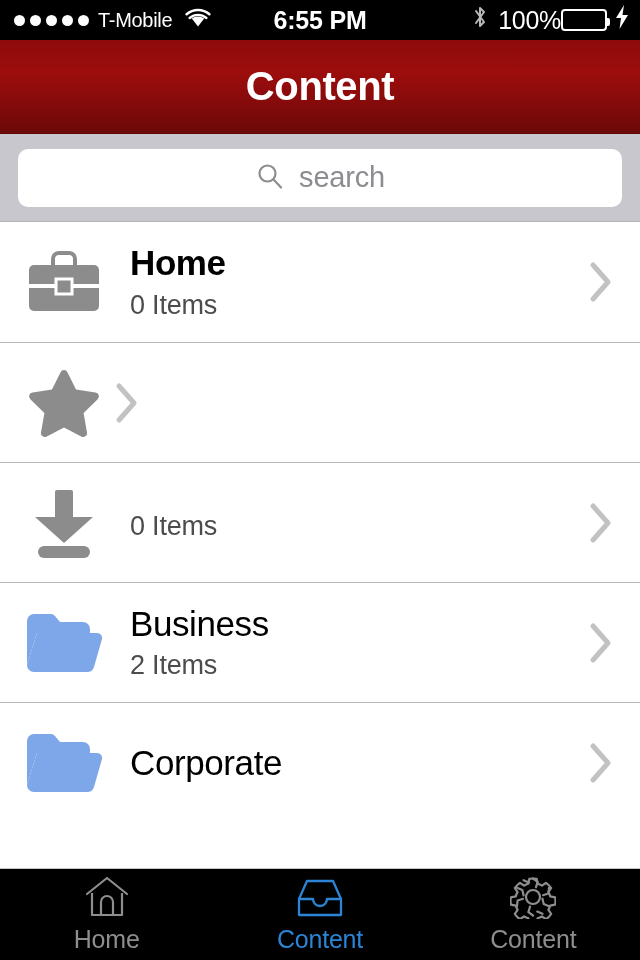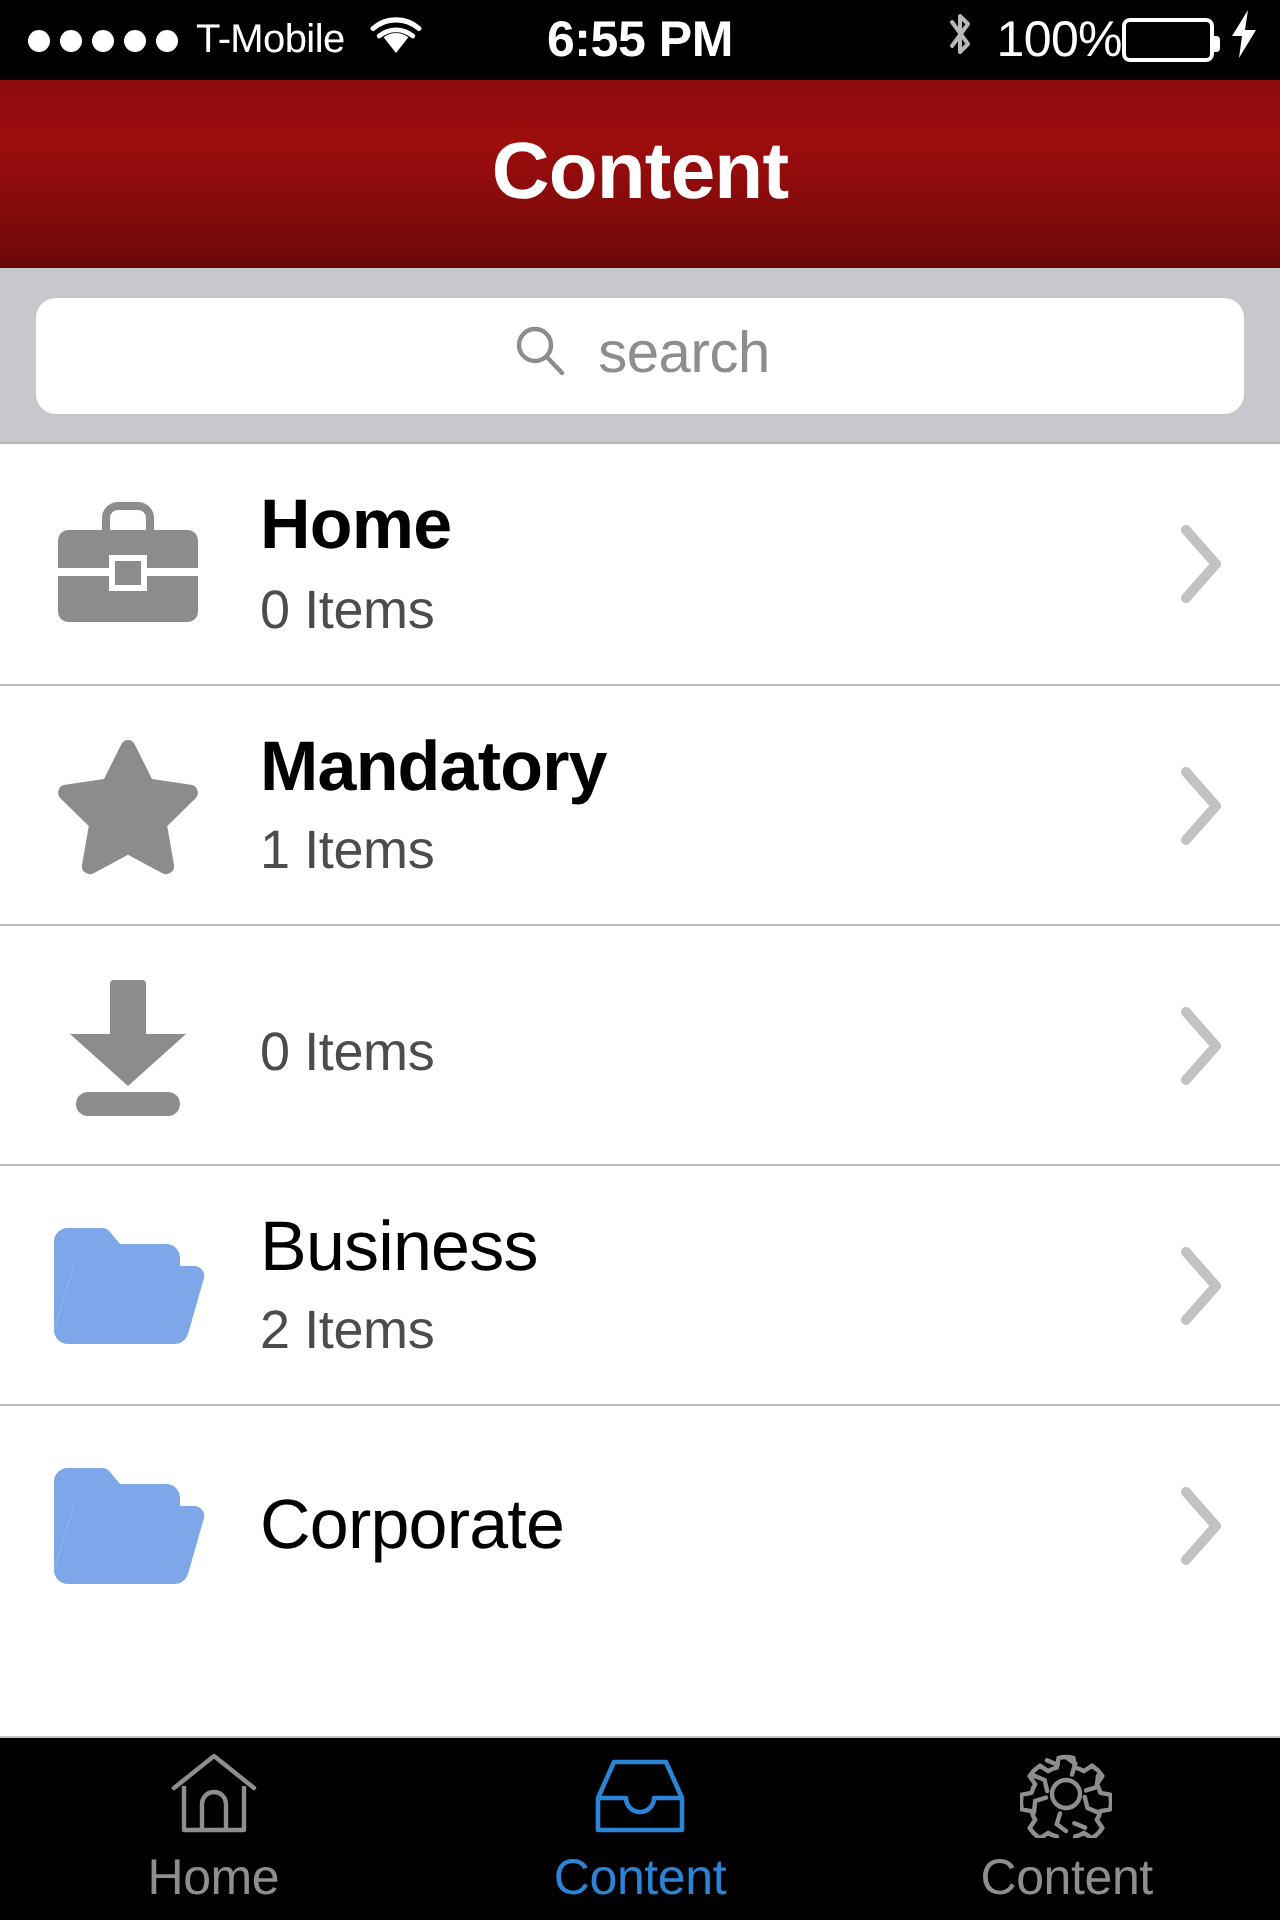--- a/index.html
+++ b/index.html
@@ -172,24 +172,20 @@
           <svg width="26" height="42" viewBox="0 0 26 42">
             <path d="M5 4 L20 21 L5 38" stroke="#c2c2c2" stroke-width="5" fill="none" stroke-linecap="round" stroke-linejoin="round"></path>
           </svg>
         </div>
       </div>
       <div class="row">
         <div class="row-icon">
           <svg width="76" height="72" viewBox="0 0 76 72">
             <path d="M38 3 a4 4 0 0 1 3.4 2.2 L50 22.5 L69.5 25.4 a4 4 0 0 1 2.2 6.8 L57.6 46 L61 65.4 a4 4 0 0 1 -5.8 4.2 L38 60.4 L20.8 69.6 a4 4 0 0 1 -5.8 -4.2 L18.4 46 L4.3 32.2 a4 4 0 0 1 2.2 -6.8 L26 22.5 L34.6 5.2 A4 4 0 0 1 38 3 Z" fill="#8c8c8c"></path>
           </svg>
-        </div>
-        <div class="row-text">
-          <div class="row-title bold">Mandatory</div>
-          <div class="row-sub">1 Items</div>
         </div>
         <div class="chev">
           <svg width="26" height="42" viewBox="0 0 26 42">
             <path d="M5 4 L20 21 L5 38" stroke="#c2c2c2" stroke-width="5" fill="none" stroke-linecap="round" stroke-linejoin="round"></path>
           </svg>
         </div>
       </div>
       <div class="row">
         <div class="row-icon">
           <svg width="70" height="72" viewBox="0 0 70 72">

